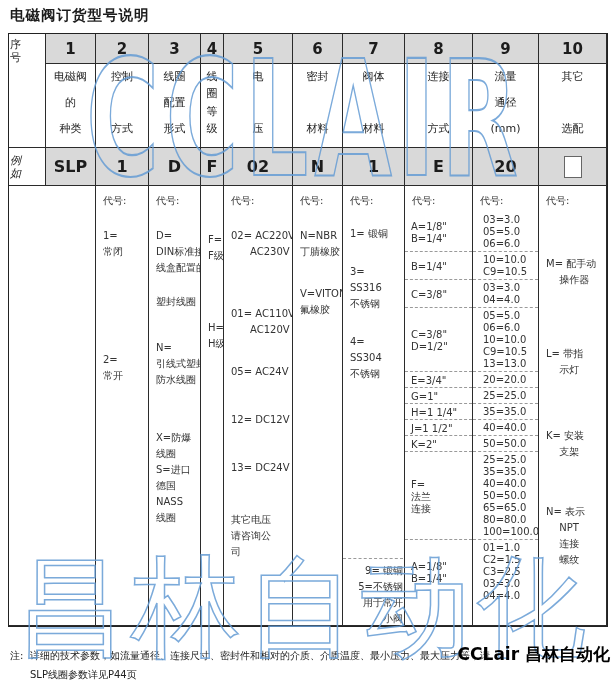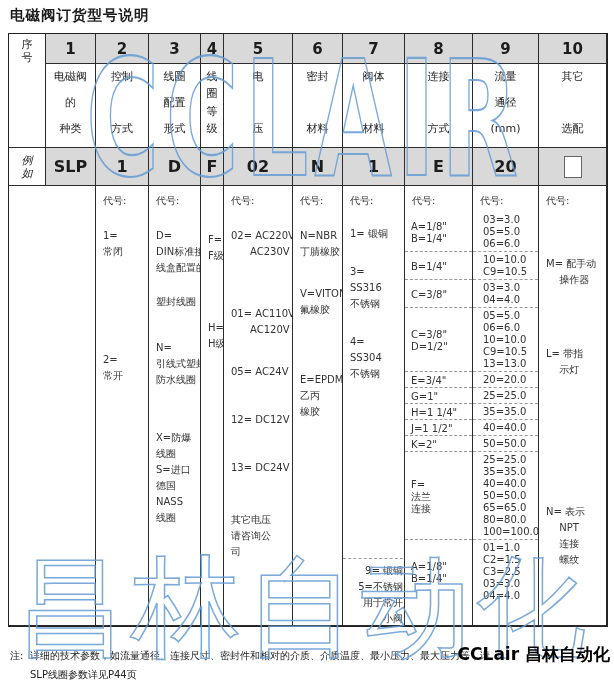--- a/index.html
+++ b/index.html
@@ -8,21 +8,21 @@
     font-family:"DejaVu Sans","Liberation Sans",sans-serif;color:#1c1c1c;
   }
   .page-title{position:absolute;left:10px;top:6px;font-size:14.5px;font-weight:700;letter-spacing:1px;}
   .order-table{
     position:absolute;left:8px;top:33px;display:grid;grid-auto-rows:min-content;
     grid-template-rows:30px 84px 38px 440px;border:1.5px solid #222;background:#fff;
   }
   .cell{border-right:1px solid #2b2b2b;border-bottom:1px solid #2b2b2b;box-sizing:border-box;overflow:hidden;}
   .hdr{background:#d9d9d9;display:flex;align-items:center;justify-content:center;font-weight:700;font-size:15px;}
   .ex{background:#d9d9d9;display:flex;align-items:center;justify-content:center;font-weight:700;font-size:16px;}
-  .lbl{background:#fff;display:flex;align-items:center;justify-content:center;}
+  .lbl{background:#fff;display:flex;align-items:center;justify-content:flex-start;}
   .lbl span{display:block;width:13px;font-size:11px;line-height:13px;text-align:center;word-break:break-all;}
   .desc{display:flex;flex-direction:column;justify-content:space-between;align-items:center;
         padding:7px 0 12px;font-size:11px;line-height:12px;text-align:center;background:#fff;}
   .det{position:relative;background:#fff;font-size:10px;color:#333;}
   .code-hd{position:absolute;top:8px;left:7px;font-size:10px;color:#333;}
   .blk{position:absolute;left:7px;right:1px;line-height:16px;white-space:pre;}
   .blk.dashtop{left:0;padding-left:7px;border-top:1px dashed #9a9a9a;padding-top:4px;text-align:right;}
   .pipe-hd{height:26px;padding:8px 0 0 7px;box-sizing:border-box;font-size:10px;}
   .grp{box-sizing:border-box;display:flex;flex-direction:column;border-bottom:1px dashed #9a9a9a;
        font-size:10px;line-height:12px;white-space:pre;}
@@ -141,21 +141,20 @@
       <div class="blk" style="top: 120px;"><div>01= AC110V</div><div>      AC120V</div></div>
       <div class="blk" style="top: 178px;"><div>05= AC24V</div></div>
       <div class="blk" style="top: 226px;"><div>12= DC12V</div></div>
       <div class="blk" style="top: 274px;"><div>13= DC24V</div></div>
       <div class="blk" style="top: 326px;"><div>其它电压</div><div>请咨询公</div><div>司</div></div>
     </div>
     <div class="cell det" style="grid-area: 4 / 7;">
       <div class="code-hd">代号:</div>
       <div class="blk" style="top: 42px;"><div>N=NBR</div><div>丁腈橡胶</div></div>
       <div class="blk" style="top: 100px;"><div>V=VITON</div><div>氟橡胶</div></div>
-      <div class="blk" style="top: 186px;"><div>E=EPDM</div><div>乙丙</div><div>橡胶</div></div>
     </div>
     <div class="cell det" style="grid-area: 4 / 8;">
       <div class="code-hd">代号:</div>
       <div class="blk" style="top: 40px;"><div>1= 锻铜</div></div>
       <div class="blk" style="top: 78px;"><div>3=</div><div>SS316</div><div>不锈钢</div></div>
       <div class="blk" style="top: 148px;"><div>4=</div><div>SS304</div><div>不锈钢</div></div>
       <div class="blk dashtop" style="top: 372px;"><div>9= 锻铜</div><div>5=不锈钢</div><div>用于常开</div><div>小阀</div></div>
     </div>
     <div class="cell det" style="grid-area: 4 / 9; position: static; display: block;">
       <div class="pipe-hd">代号:</div>
@@ -182,20 +181,21 @@
       <div class="grp" style="height: 16px; padding-left: 10px; padding-top: 2px;"><div>35=35.0</div></div>
       <div class="grp" style="height: 16px; padding-left: 10px; padding-top: 2px;"><div>40=40.0</div></div>
       <div class="grp" style="height: 16px; padding-left: 10px; padding-top: 2px;"><div>50=50.0</div></div>
       <div class="grp" style="height: 88px; padding-left: 10px; padding-top: 2px;"><div>25=25.0</div><div>35=35.0</div><div>40=40.0</div><div>50=50.0</div><div>65=65.0</div><div>80=80.0</div><div>100=100.0</div></div>
       <div class="grp last" style="height: 64px; padding-left: 10px; padding-top: 2px;"><div>01=1.0</div><div>C2=1.5</div><div>C3=2.5</div><div>03=3.0</div><div>04=4.0</div></div>
     </div>
     <div class="cell det" style="grid-area: 4 / 11;">
       <div class="code-hd">代号:</div>
       <div class="blk" style="top: 42px; margin-top: 28px;"><div>M= 配手动</div><div>　 操作器</div></div>
       <div class="blk" style="top: 152px; margin-top: 8px;"><div>L= 带指</div><div>　 示灯</div></div>
+      <div class="blk" style="top: 242px;"><div>K= 安装</div><div>　 支架</div></div>
       <div class="blk" style="top: 318px;"><div>N= 表示</div><div>　 NPT</div><div>　 连接</div><div>　 螺纹</div></div>
     </div>
   </div>
 
 <div class="wm wm-top">CCLAIR</div>
 <div class="wm wm-bottom">昌林自动化</div>
 
 <div class="note-label">注:</div>
 <div class="note-line1">详细的技术参数，如流量通径、连接尺寸、密封件和相对的介质、介质温度、最小压力、最大压力等，请</div>
 <div class="note-line2">SLP线圈参数详见P44页</div>

